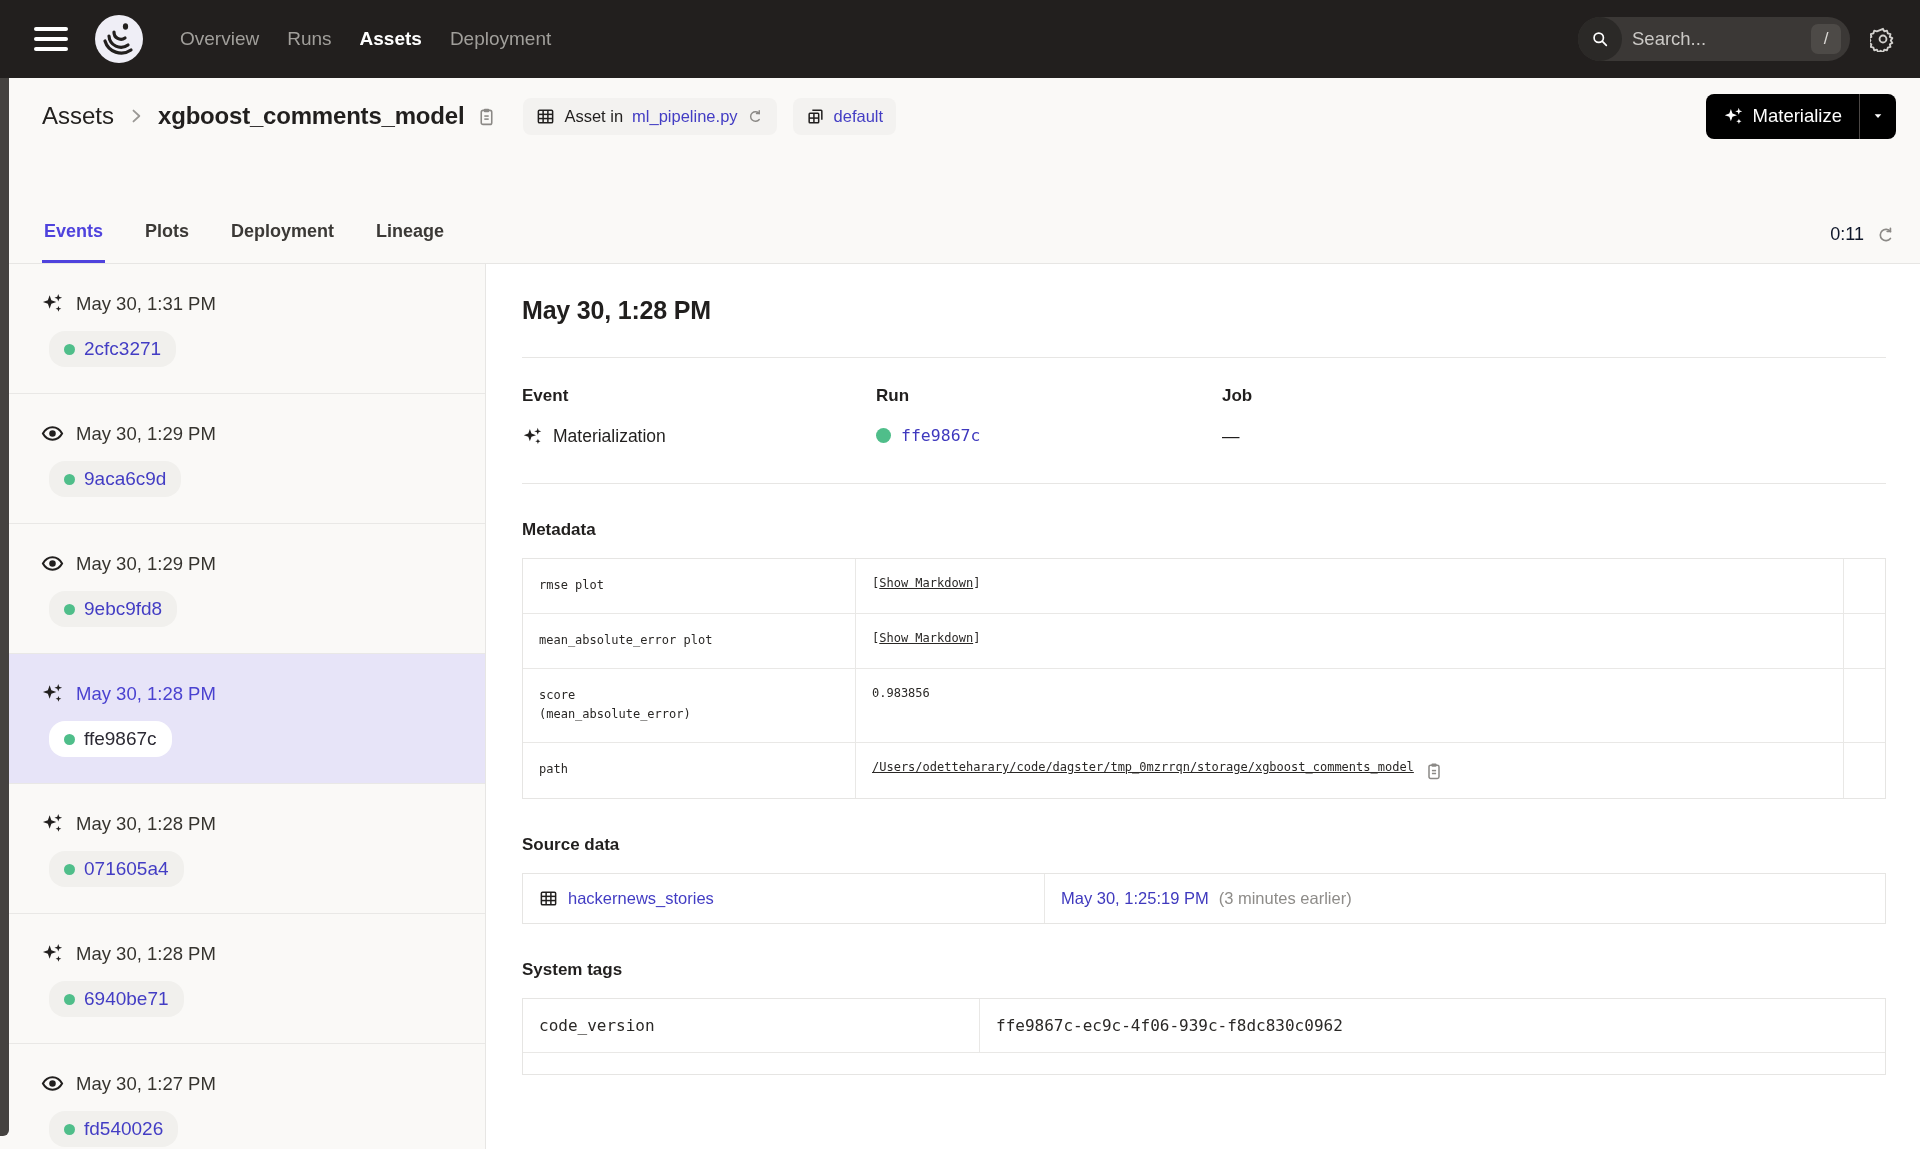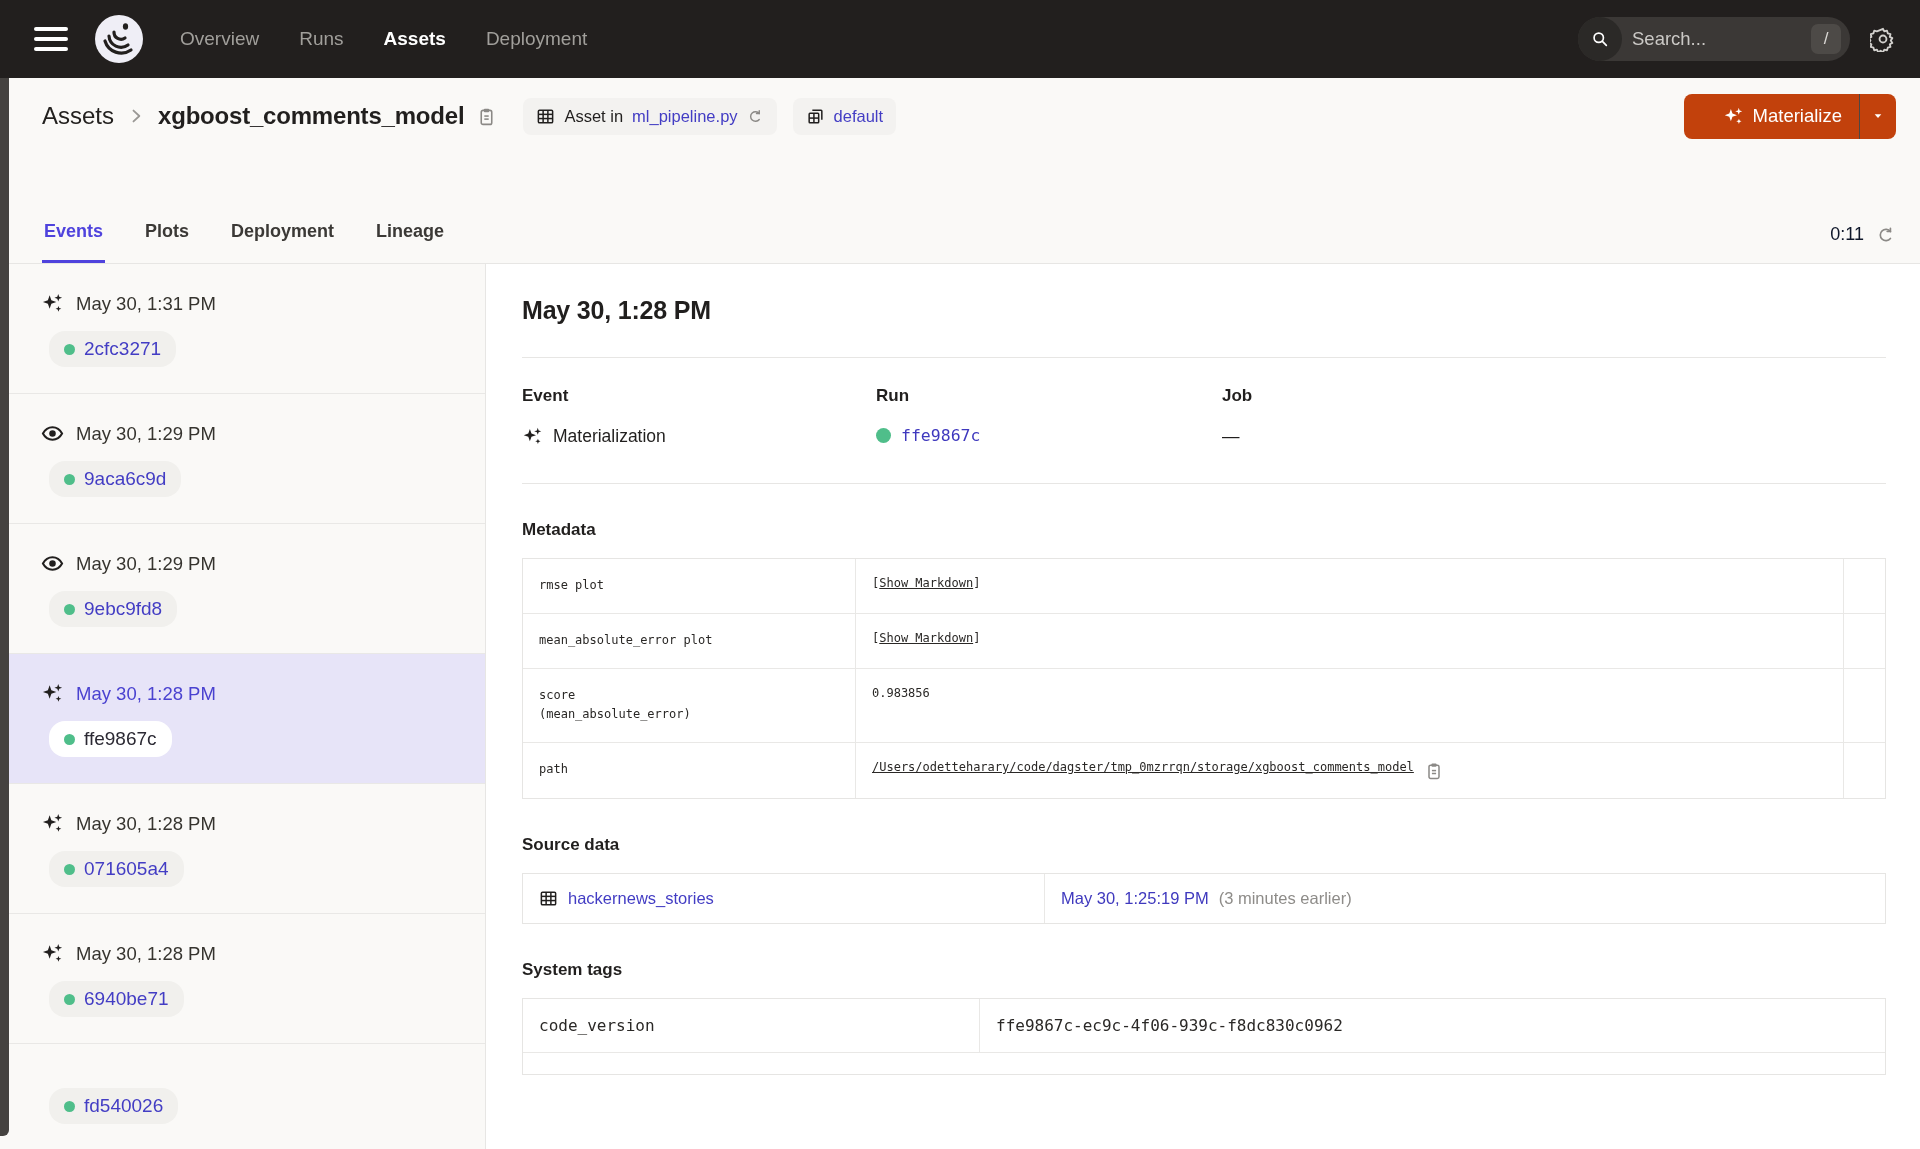--- a/index.html
+++ b/index.html
@@ -12,21 +12,21 @@
   .app { width:1920px; height:1149px; position:relative; overflow:hidden; }
 
   
   .topnav {
     height:78px; background:#221F1E; display:flex; align-items:center;
     padding:0 24px 0 34px; position:relative; z-index:60;
   }
   .hamburger { width:34px; height:24px; display:flex; flex-direction:column; justify-content:space-between; cursor:pointer; background:none; border:none; }
   .hamburger span { display:block; height:4px; background:#FFFFFF; border-radius:2px; }
   .logo-wrap { margin-left:26px; width:50px; height:50px; }
-  .nav-links { display:flex; align-items:flex-end; margin-left:36px; gap:40px; }
+  .nav-links { display:flex; align-items:flex-end; margin-left:36px; gap:28px; }
   .nav-link { font-size:19px; color:#A19F9B; text-decoration:none; cursor:pointer; }
   .nav-link.active { color:#FFFFFF; font-weight:700; }
   .nav-right { margin-left:auto; display:flex; align-items:center; }
   .search-pill {
     width:272px; height:44px; border-radius:22px; background:#3B3836;
     display:flex; align-items:center; padding-right:9px; cursor:text;
   }
   .search-circle {
     width:44px; height:44px; border-radius:50%; background:#2B2927;
     display:flex; align-items:center; justify-content:center; flex:none;
@@ -49,21 +49,21 @@
   .crumb-sep { margin:0 12px; display:flex; }
   .crumb-current { font-size:24px; font-weight:600; color:#211F1E; letter-spacing:-0.2px; }
   .copy-btn { background:none; border:none; cursor:pointer; margin-left:12px; display:flex; }
   .badge {
     margin-left:26px; height:37px; border-radius:8px; background:#F3F2F0;
     display:flex; align-items:center; gap:9px; padding:0 13px; font-size:16.5px; color:#211F1E;
   }
   .badge + .badge { margin-left:16px; }
   .badge a { color:#433DC4; text-decoration:none; cursor:pointer; }
   .badge .refresh-sm { display:flex; cursor:pointer; }
-  .materialize { margin-left:auto; display:flex; height:45px; border-radius:8px; overflow:hidden; background:#c2410c;padding-left:22px; }
+  .materialize { margin-left:auto; display:flex; height:45px; border-radius:8px; overflow:hidden; background:#000000; }
   .materialize .main-part {
     display:flex; align-items:center; gap:9px; padding:0 17px; background:none; border:none;
     color:#FFFFFF; font-size:18.5px; font-weight:500; cursor:pointer; font-family:"Liberation Sans", sans-serif;
   }
   .materialize .divider { width:1px; background:#4B4745; }
   .materialize .caret-part { width:36px; display:flex; align-items:center; justify-content:center; background:none; border:none; cursor:pointer; }
 
   
   .tabs-row { height:110px; display:flex; align-items:flex-end; padding:0 24px 0 42px; border-bottom:1px solid #E7E6E4; }
   .tab {
@@ -362,20 +362,29 @@
           </span>
           <span class="s-time">May 30, 1:28 PM</span>
         </div>
         <a class="run-pill">
           <span class="dot"></span>
           <span class="rid">6940be71</span>
         </a>
       </div>
 
       <div class="s-item">
+        <div class="s-top">
+          <span class="s-icon">
+            <svg width="23" height="23" viewBox="0 0 24 24">
+                <path d="M12 5.5 C7 5.5 3.6 9 2 12 C3.6 15 7 18.5 12 18.5 C17 18.5 20.4 15 22 12 C20.4 9 17 5.5 12 5.5 Z" fill="none" stroke="currentColor" stroke-width="2.1"></path>
+                <circle cx="12" cy="12" r="3.4" fill="currentColor"></circle>
+              </svg>
+          </span>
+          <span class="s-time">May 30, 1:27 PM</span>
+        </div>
         <a class="run-pill">
           <span class="dot"></span>
           <span class="rid">fd540026</span>
         </a>
       </div>
 
     </aside>
 
     <main class="main">
       <h1>May 30, 1:28 PM</h1>

